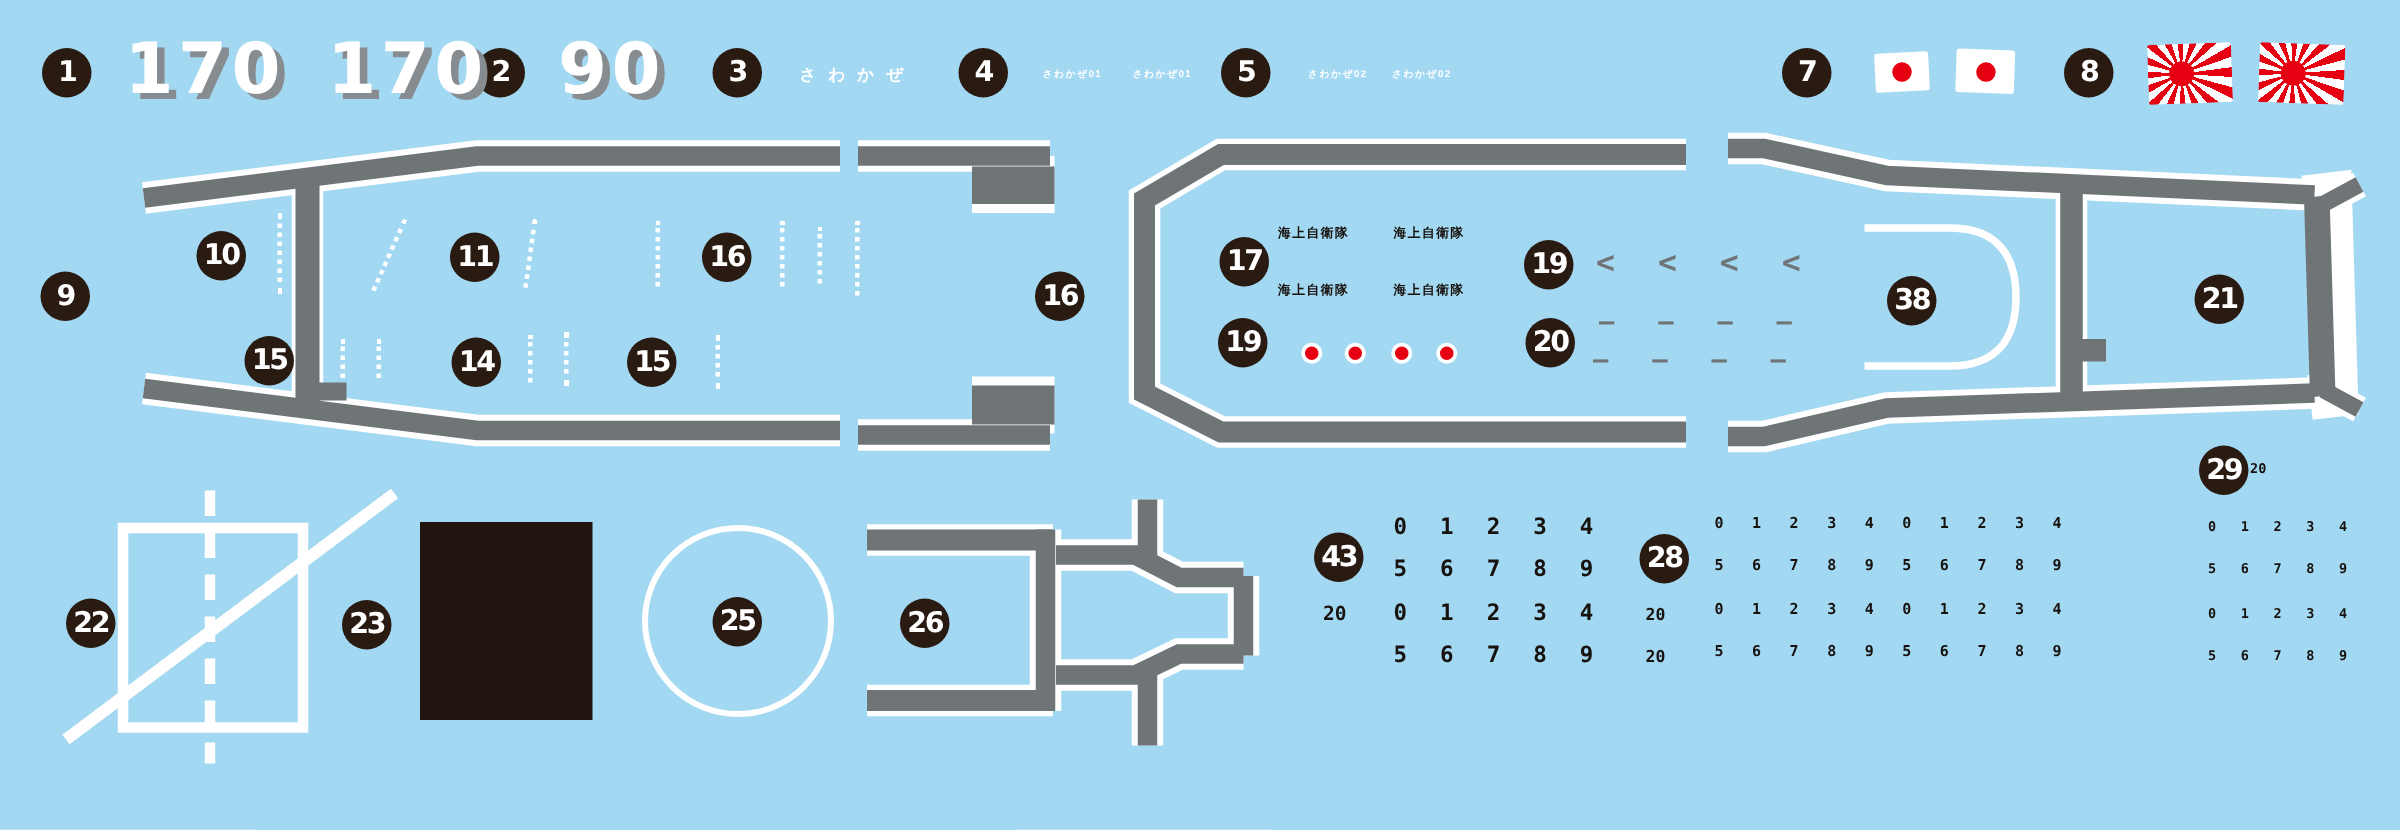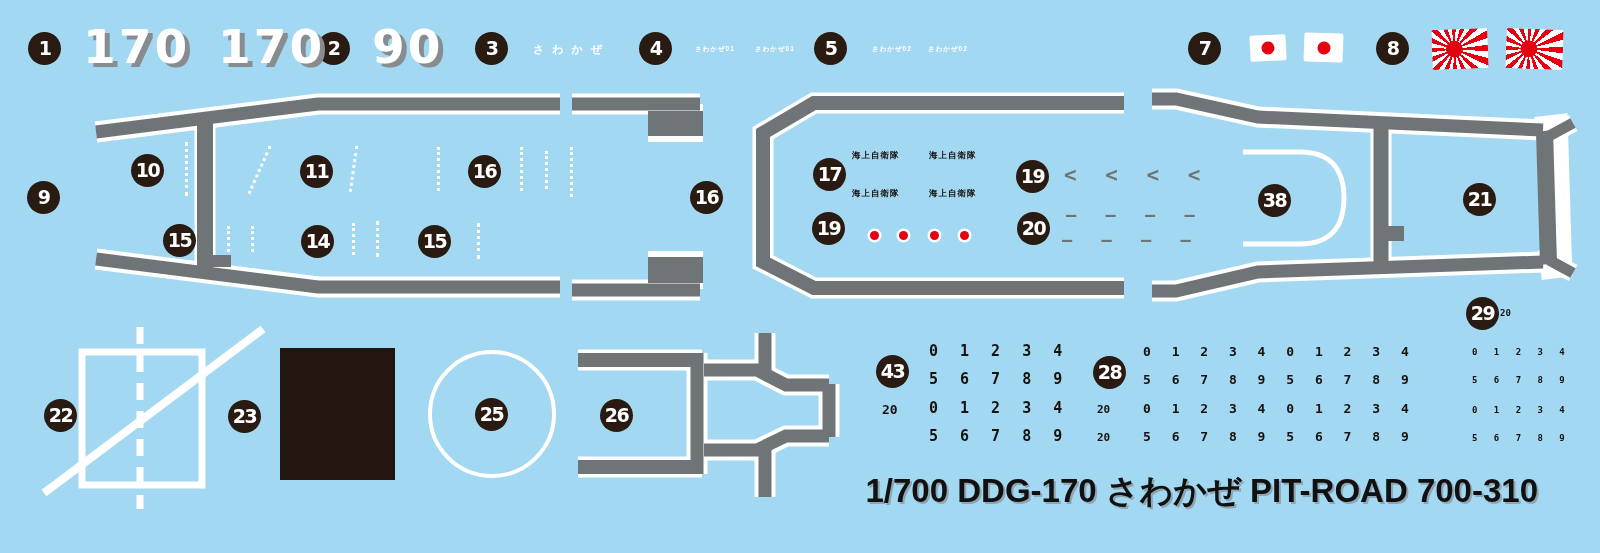--- a/index.html
+++ b/index.html
@@ -23,21 +23,21 @@
          repeating-conic-gradient(from -5.6deg at 40% 50%, #E60012 0deg 11.25deg, #ffffff 11.25deg 22.5deg);}
   .chevrons{position:absolute;color:#6F7577;font-family:"DejaVu Sans Mono",monospace;font-weight:bold;
          font-size:21px;word-spacing:16px;white-space:pre;line-height:1;}
   .dashrow{position:absolute;color:#6F7577;font-family:"DejaVu Sans Mono",monospace;font-weight:bold;
          font-size:17px;word-spacing:19px;white-space:pre;line-height:1;}
   .reddot{position:absolute;width:9px;height:9px;border-radius:50%;background:#E60012;
          box-shadow:0 0 0 2.5px #fff;}
   .drow{position:absolute;color:#17120e;font-family:"DejaVu Sans Mono",monospace;font-weight:bold;
          white-space:pre;line-height:1;}
   .g27{font-size:15px;word-spacing:13px;}
-  .g28{font-size:13px;word-spacing:13px;}
+  .g28{font-size:10px;word-spacing:13px;}
   .gsm{font-size:9px;word-spacing:11px;}
   .glabel{position:absolute;color:#17120e;font-family:"DejaVu Sans Mono",monospace;font-weight:bold;line-height:1;}
   .title{position:absolute;color:#111;font-weight:bold;font-size:33px;white-space:nowrap;
          text-shadow:2px 2px 0 rgba(125,125,125,0.55);line-height:1;}
 </style>
 </head>
 <body>
 
 <div class="sheet">
 
@@ -188,15 +188,14 @@
   <div class="drow g28" style="left:1143px;top:402px">0 1 2 3 4 0 1 2 3 4</div>
   <div class="drow g28" style="left:1143px;top:430px">5 6 7 8 9 5 6 7 8 9</div>
   <div class="glabel" style="left:1097px;top:404px;font-size:11px">20</div>
   <div class="glabel" style="left:1097px;top:432px;font-size:11px">20</div>
   <div class="drow gsm" style="left:1472px;top:348px">0 1 2 3 4</div>
   <div class="drow gsm" style="left:1472px;top:376px">5 6 7 8 9</div>
   <div class="drow gsm" style="left:1472px;top:406px">0 1 2 3 4</div>
   <div class="drow gsm" style="left:1472px;top:434px">5 6 7 8 9</div>
   <div class="glabel" style="left:1500px;top:309px;font-size:9px">20</div>
 
-  <div class="title" style="right:62px;top:474px">1/700 DDG-170 さわかぜ PIT-ROAD 700-310</div>
 
 </div>
 
 </body></html>

